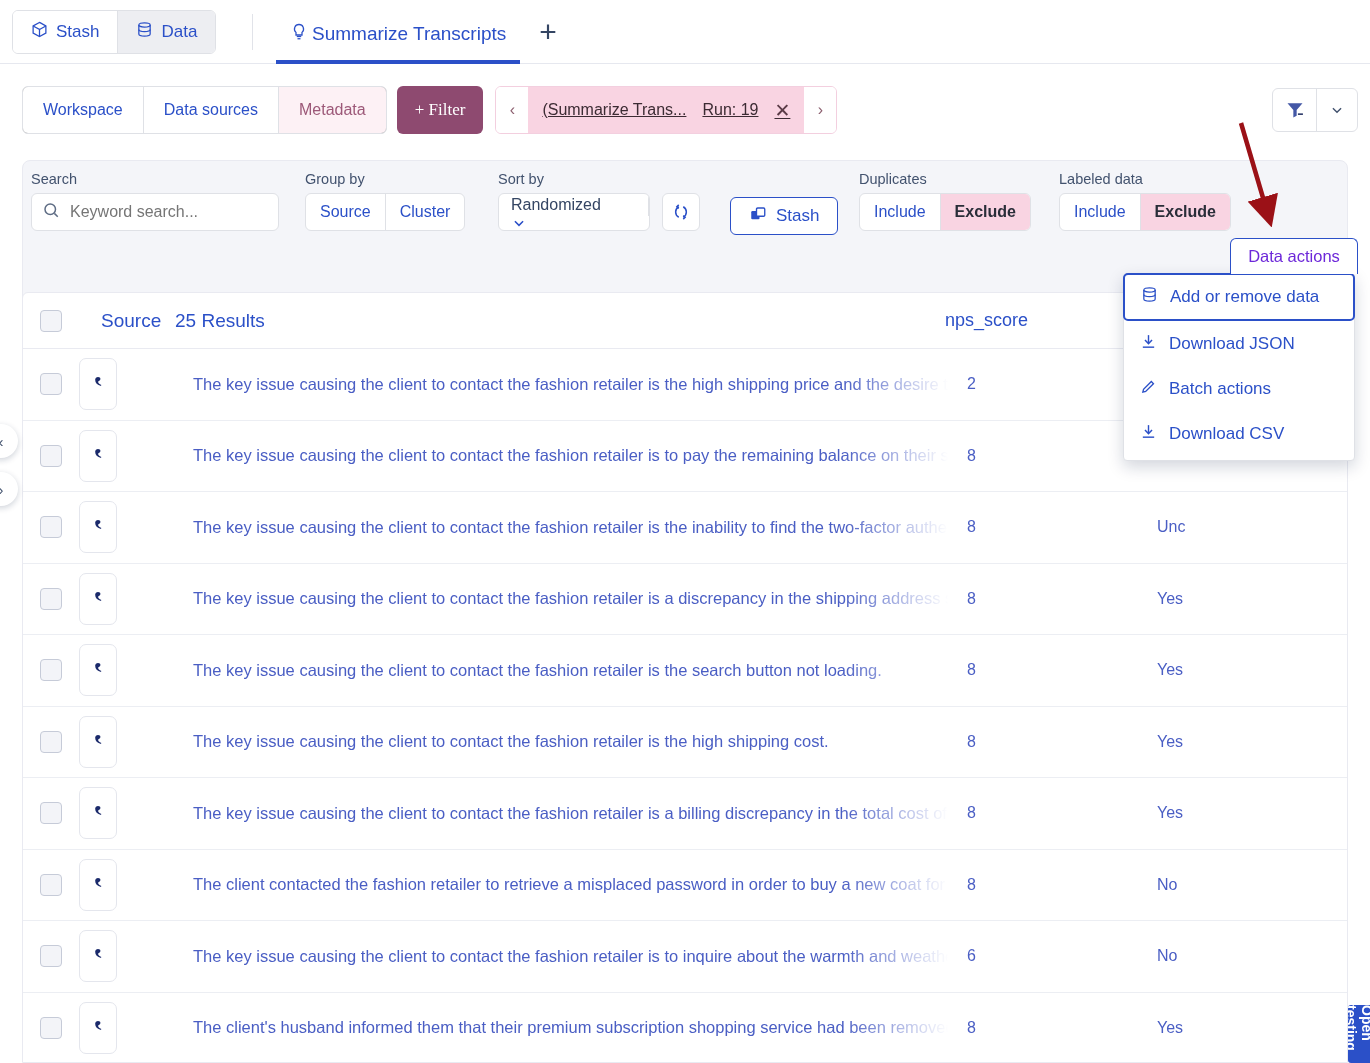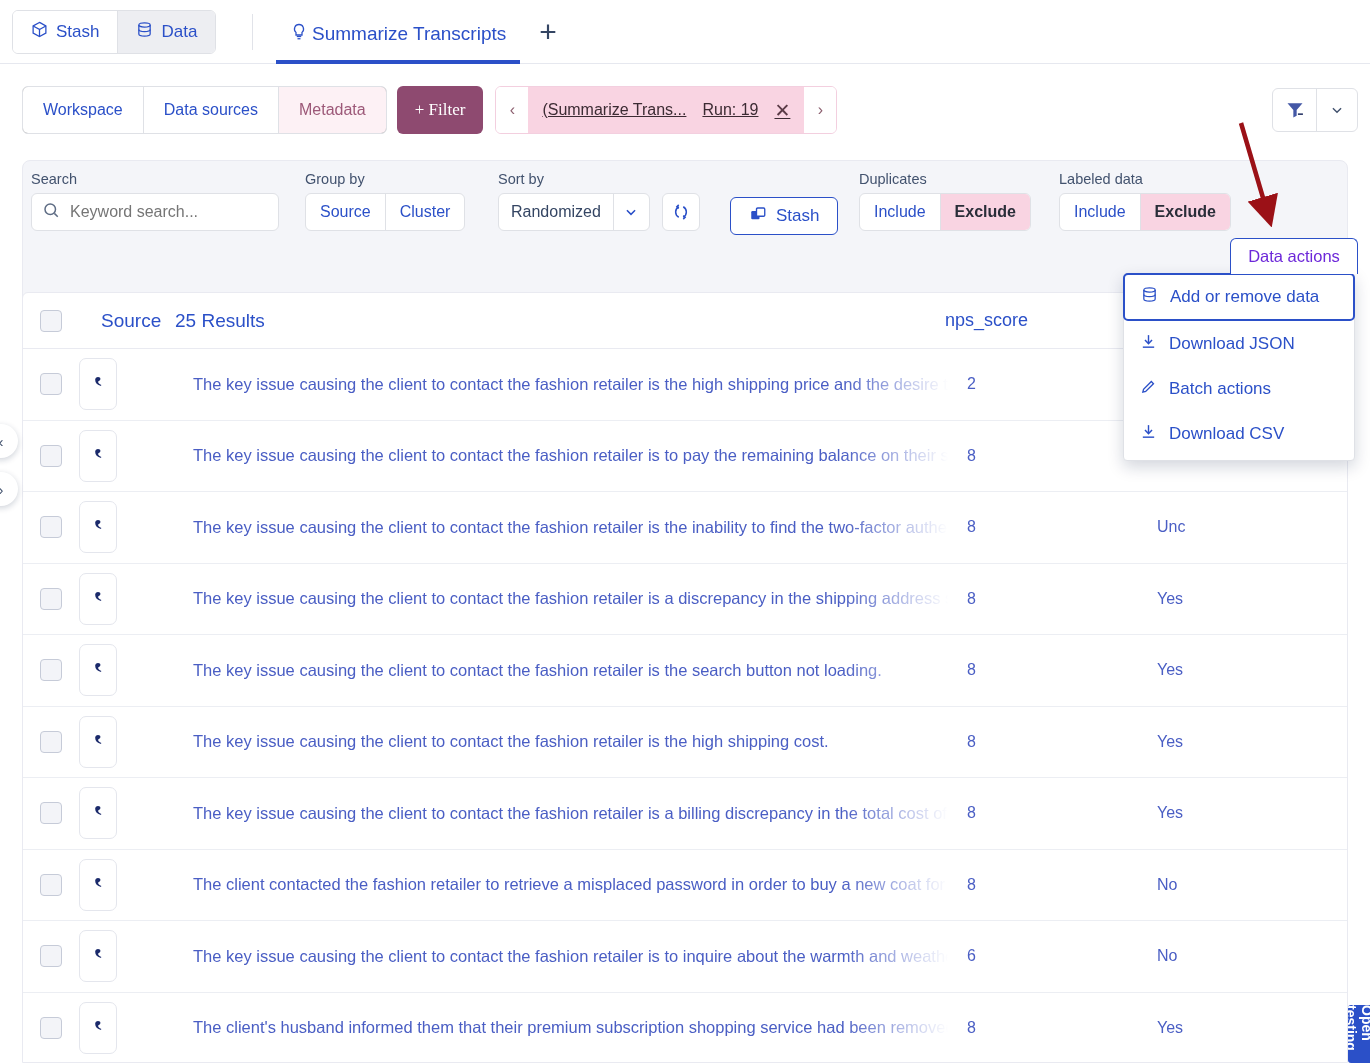--- a/index.html
+++ b/index.html
@@ -139,21 +139,21 @@
   .seg > div {
     display:flex; align-items:center; justify-content:center; padding:0 14px;
     font-size:16px; color:#2b50c8; border-right:1px solid #dfe1e6; cursor:pointer;
     white-space:nowrap;
   }
   .seg > div:last-child { border-right:none; }
   .seg > div.on { background:#f9d4e2; color:#2a2e39; font-weight:bold; }
 
   .selectbox {
     display:flex; height:38px; border:1px solid #dfe1e6; border-radius:6px;
-    overflow:hidden; background:#fff; width:152px;
+    overflow:hidden; background:#fff; width:152px;flex-direction:column;
   }
   .selectbox .val {
     flex:1; display:flex; align-items:center; padding:0 12px;
     font-size:16px; color:#344563; border-right:1px solid #dfe1e6;
     white-space:nowrap;
   }
   .selectbox .arw {
     width:40px; display:flex; align-items:center; justify-content:center; cursor:pointer;
   }
   .iconbtn {

